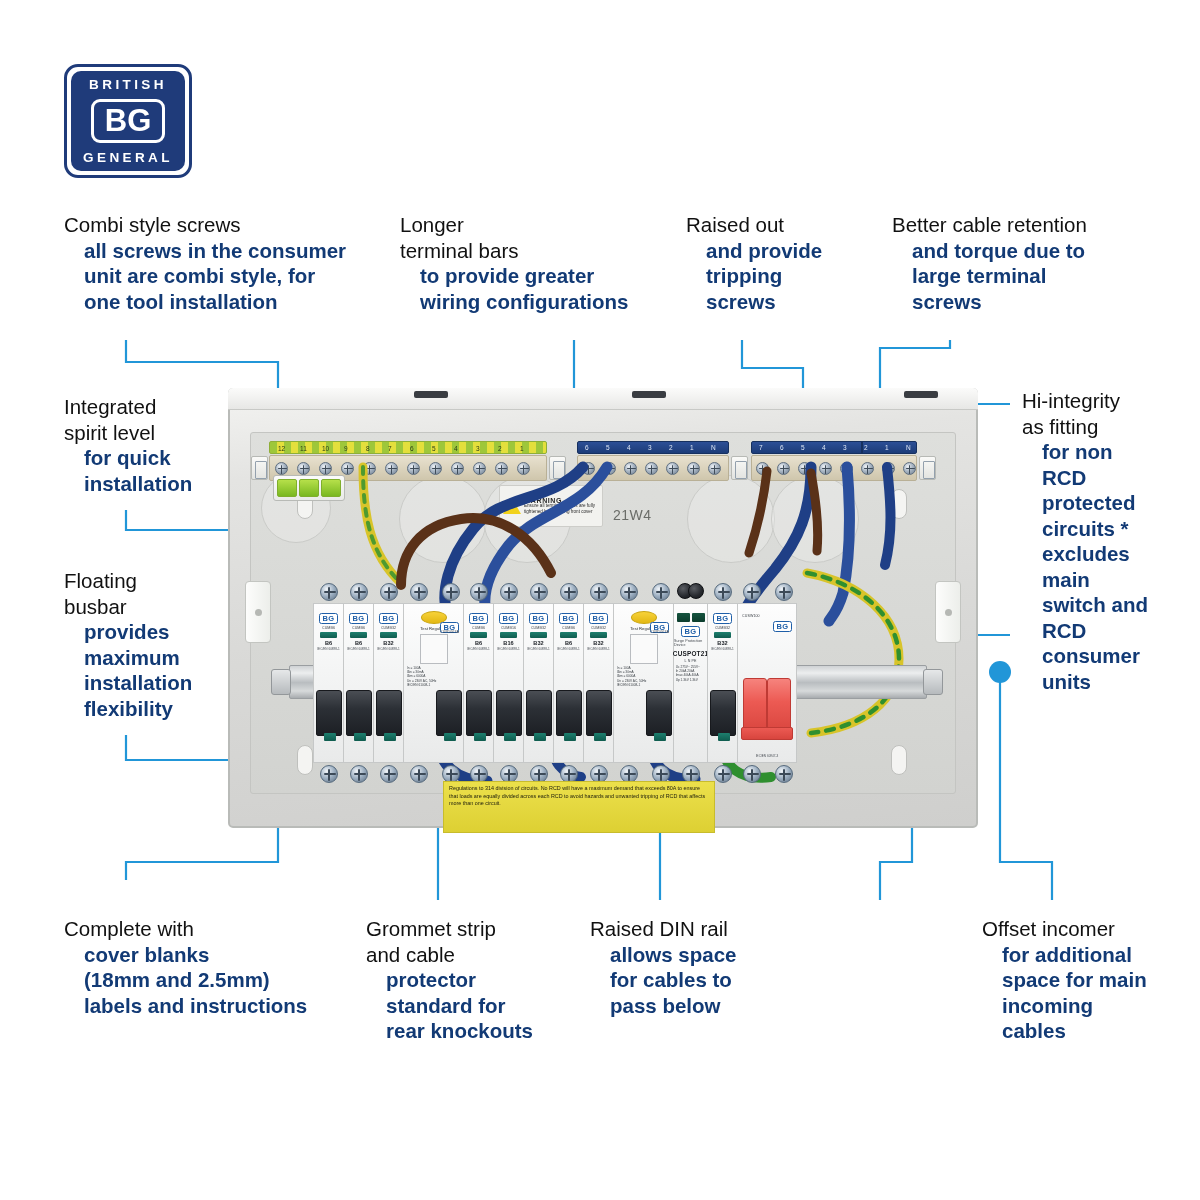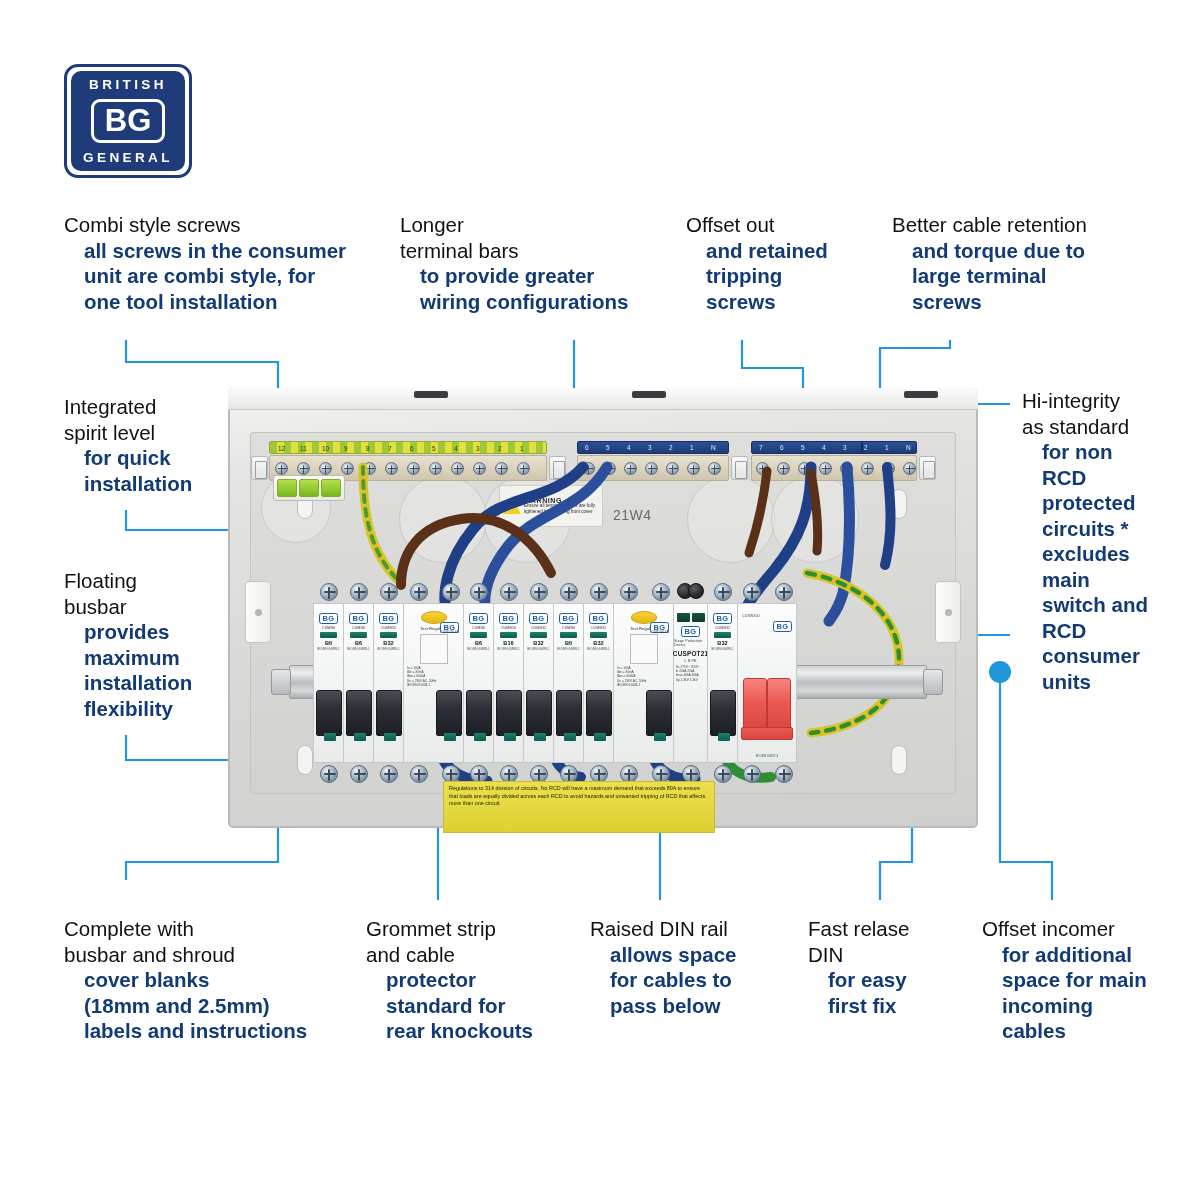--- a/index.html
+++ b/index.html
@@ -653,22 +653,22 @@
       <span class="bold">unit are combi style, for</span>
       <span class="bold">one tool installation</span>
     </div>
   <div class="callout" style="left:400px; top:212px; width:240px;">
       <span class="lead">Longer</span>
       <span class="lead">terminal bars</span>
       <span class="bold">to provide greater</span>
       <span class="bold">wiring configurations</span>
     </div>
   <div class="callout" style="left:686px; top:212px; width:190px;">
-      <span class="lead">Offset out</span>
-      <span class="bold">and retained</span>
+      <span class="lead">Raised out</span>
+      <span class="bold">and provide</span>
       <span class="bold">tripping</span>
       <span class="bold">screws</span>
     </div>
   <div class="callout" style="left:892px; top:212px; width:215px;">
       <span class="lead">Better cable retention</span>
       <span class="bold">and torque due to</span>
       <span class="bold">large terminal</span>
       <span class="bold">screws</span>
     </div>
 
@@ -682,59 +682,52 @@
       <span class="lead">Floating</span>
       <span class="lead">busbar</span>
       <span class="bold">provides</span>
       <span class="bold">maximum</span>
       <span class="bold">installation</span>
       <span class="bold">flexibility</span>
     </div>
 
   <div class="callout" style="left:1022px;top:388px; width:150px;">
       <span class="lead">Hi-integrity</span>
-      <span class="lead">as standard</span>
+      <span class="lead">as fitting</span>
       <span class="bold">for non</span>
       <span class="bold">RCD</span>
       <span class="bold">protected</span>
       <span class="bold">circuits *</span>
       <span class="bold">excludes</span>
       <span class="bold">main</span>
       <span class="bold">switch and</span>
       <span class="bold">RCD</span>
       <span class="bold">consumer</span>
       <span class="bold">units</span>
     </div>
 
   <div class="callout" style="left:64px;  top:916px; width:260px;">
       <span class="lead">Complete with</span>
-      <span class="lead">busbar and shroud</span>
       <span class="bold">cover blanks</span>
       <span class="bold">(18mm and 2.5mm)</span>
       <span class="bold">labels and instructions</span>
     </div>
   <div class="callout" style="left:366px; top:916px; width:180px;">
       <span class="lead">Grommet strip</span>
       <span class="lead">and cable</span>
       <span class="bold">protector</span>
       <span class="bold">standard for</span>
       <span class="bold">rear knockouts</span>
     </div>
   <div class="callout" style="left:590px; top:916px; width:175px;">
       <span class="lead">Raised DIN rail</span>
       <span class="bold">allows space</span>
       <span class="bold">for cables to</span>
       <span class="bold">pass below</span>
     </div>
-  <div class="callout" style="left:808px; top:916px; width:160px;">
-      <span class="lead">Fast relase</span>
-      <span class="lead">DIN</span>
-      <span class="bold">for easy</span>
-      <span class="bold">first fix</span>
-    </div>
   <div class="callout" style="left:982px; top:916px; width:180px;">
       <span class="lead">Offset incomer</span>
       <span class="bold">for additional</span>
       <span class="bold">space for main</span>
       <span class="bold">incoming</span>
       <span class="bold">cables</span>
     </div>
 
 </div>
 

